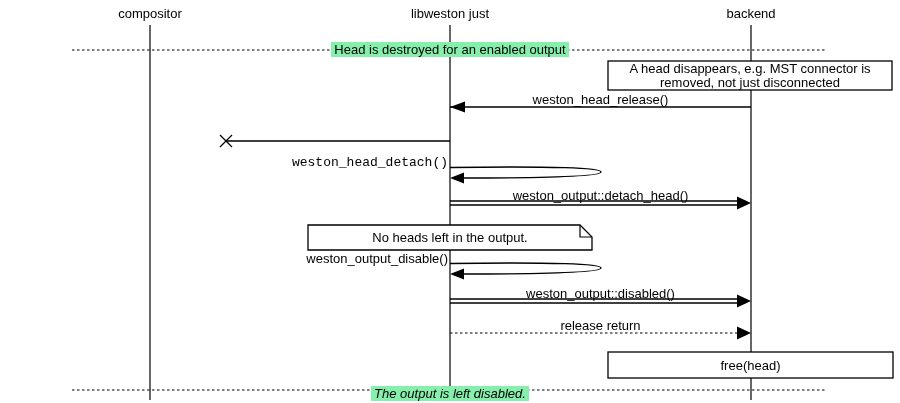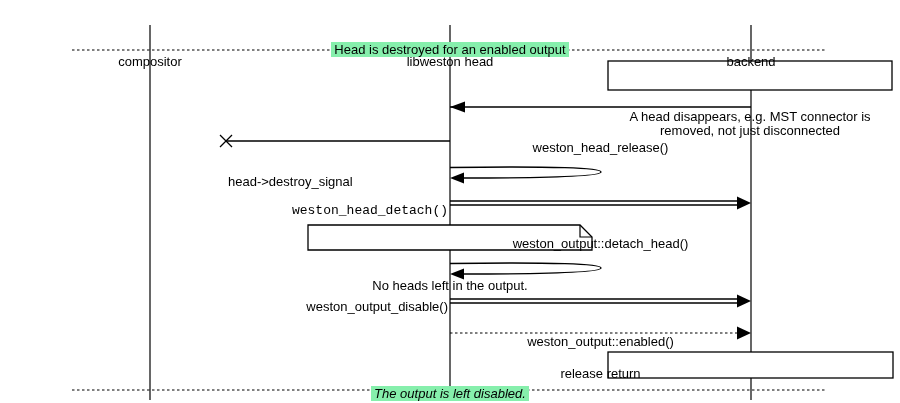--- a/index.html
+++ b/index.html
@@ -12,21 +12,20 @@
     font-size: 13px;
     line-height: 15px;
     color: #000000;
     overflow: hidden;
   }
   #diagram svg { position: absolute; left: 0; top: 0; }
   .lbl {
     position: absolute;
     white-space: nowrap;
     color: #000000;
-    margin-top: 48px;
   }
   .center { text-align: center; }
   .right { text-align: right; }
   .divider-label {
     position: absolute;
     left: 0;
     width: 900px;
     text-align: center;
   }
   .divider-label span {
@@ -82,36 +81,35 @@
     <line x1="450" y1="299" x2="742" y2="299" stroke="#000" stroke-width="1.4"></line>
     <line x1="450" y1="303" x2="742" y2="303" stroke="#000" stroke-width="1.4"></line>
     <polygon points="751,301 737,294.5 737,307.5" fill="#000"></polygon>
 
      backend (dotted) --&gt;
     <line x1="450" y1="333" x2="738" y2="333" stroke="#000" stroke-width="1.2" stroke-dasharray="2.5,2.5"></line>
     <polygon points="751,333 737,326.5 737,339.5" fill="#000"></polygon>
   </svg>
 
   <div class="lbl center" style="left:90px; top:6px; width:120px;">compositor</div>
-  <div class="lbl center" style="left:390px; top:6px; width:120px;">libweston head</div>
+  <div class="lbl center" style="left:390px; top:6px; width:120px;">libweston just</div>
   <div class="lbl center" style="left:691px; top:6px; width:120px;">backend</div>
 
   <div class="divider-label" style="top:42px;">
     <span>Head is destroyed for an enabled output</span>
   </div>
   <div class="divider-label" style="top:386px;font-style:italic;">
     <span>The output is left disabled.</span>
   </div>
 
   <div class="lbl center" style="left:608px; top:61.5px; width:284px; line-height:14px;">A head disappears, e.g. MST connector is</div>
   <div class="lbl center" style="left:608px; top:75.5px; width:284px; line-height:14px;">removed, not just disconnected</div>
 
   <div class="lbl center" style="left:450px; top:92px; width:301px;">weston_head_release()</div>
-  <div class="lbl" style="left:228px; top:126px;">head-&gt;destroy_signal</div>
   <div class="lbl right" style="right:452px; top:155px;font-family:Liberation Mono, monospace;">weston_head_detach()</div>
   <div class="lbl center" style="left:450px; top:188px; width:301px;">weston_output::detach_head()</div>
   <div class="lbl center" style="left:308px; top:230px; width:284px;">No heads left in the output.</div>
   <div class="lbl right" style="right:452px; top:251px;">weston_output_disable()</div>
-  <div class="lbl center" style="left:450px; top:286px; width:301px;">weston_output::enabled()</div>
+  <div class="lbl center" style="left:450px; top:286px; width:301px;">weston_output::disabled()</div>
   <div class="lbl center" style="left:450px; top:318px; width:301px;">release return</div>
   <div class="lbl center" style="left:608px; top:358px; width:285px;">free(head)</div>
 
 </div>
 
 </body></html>

